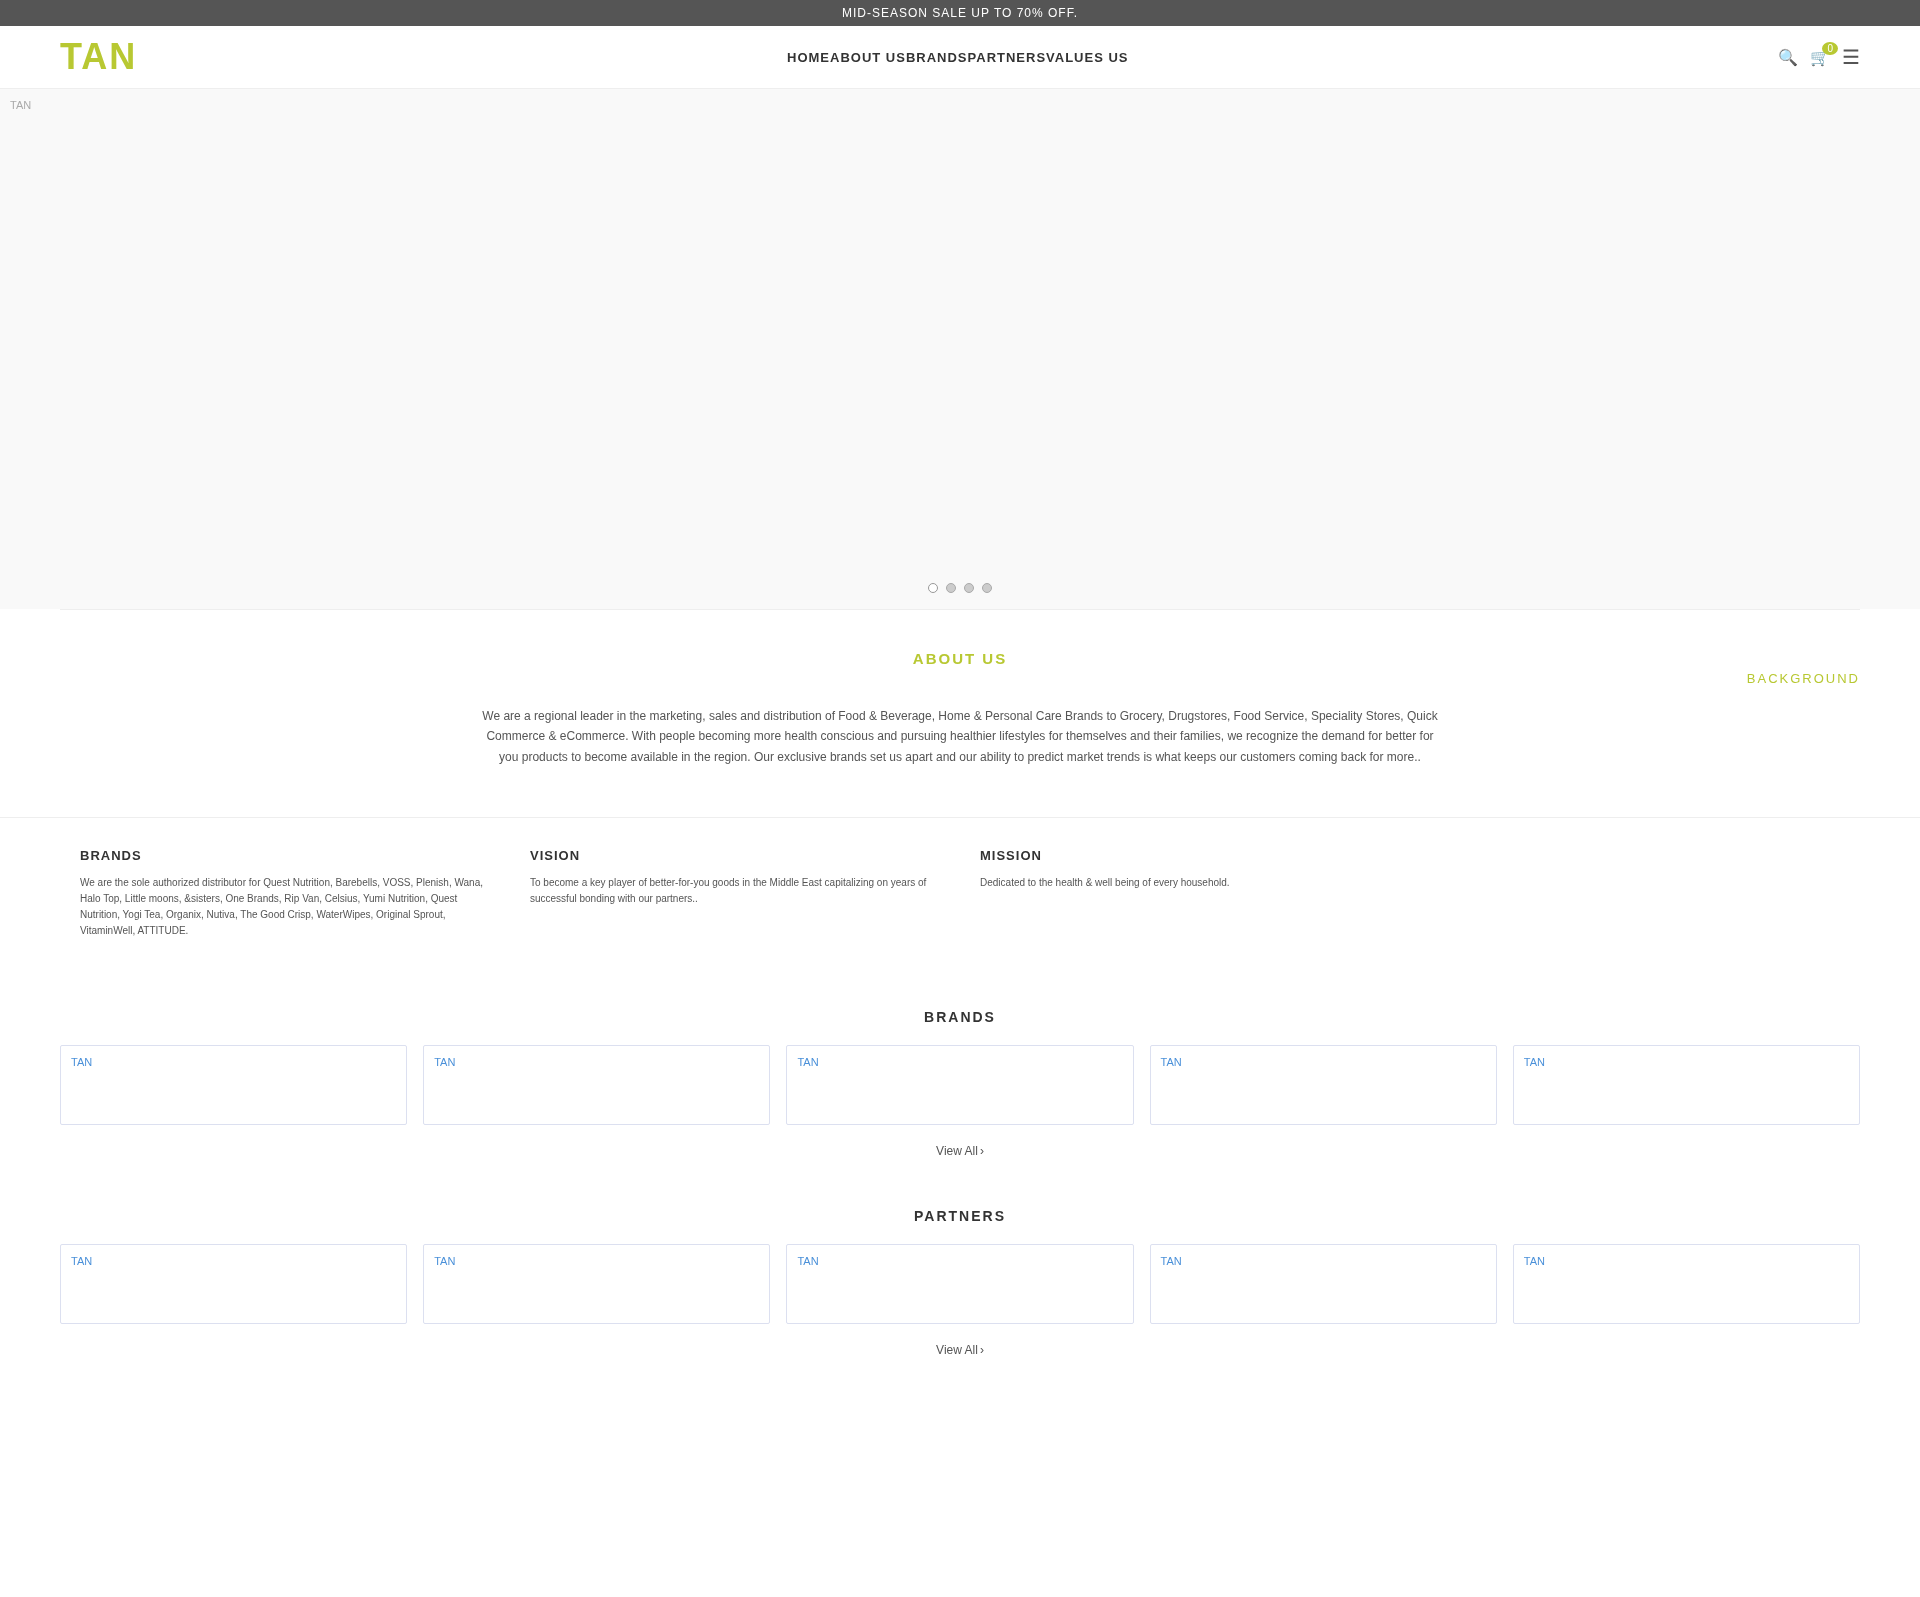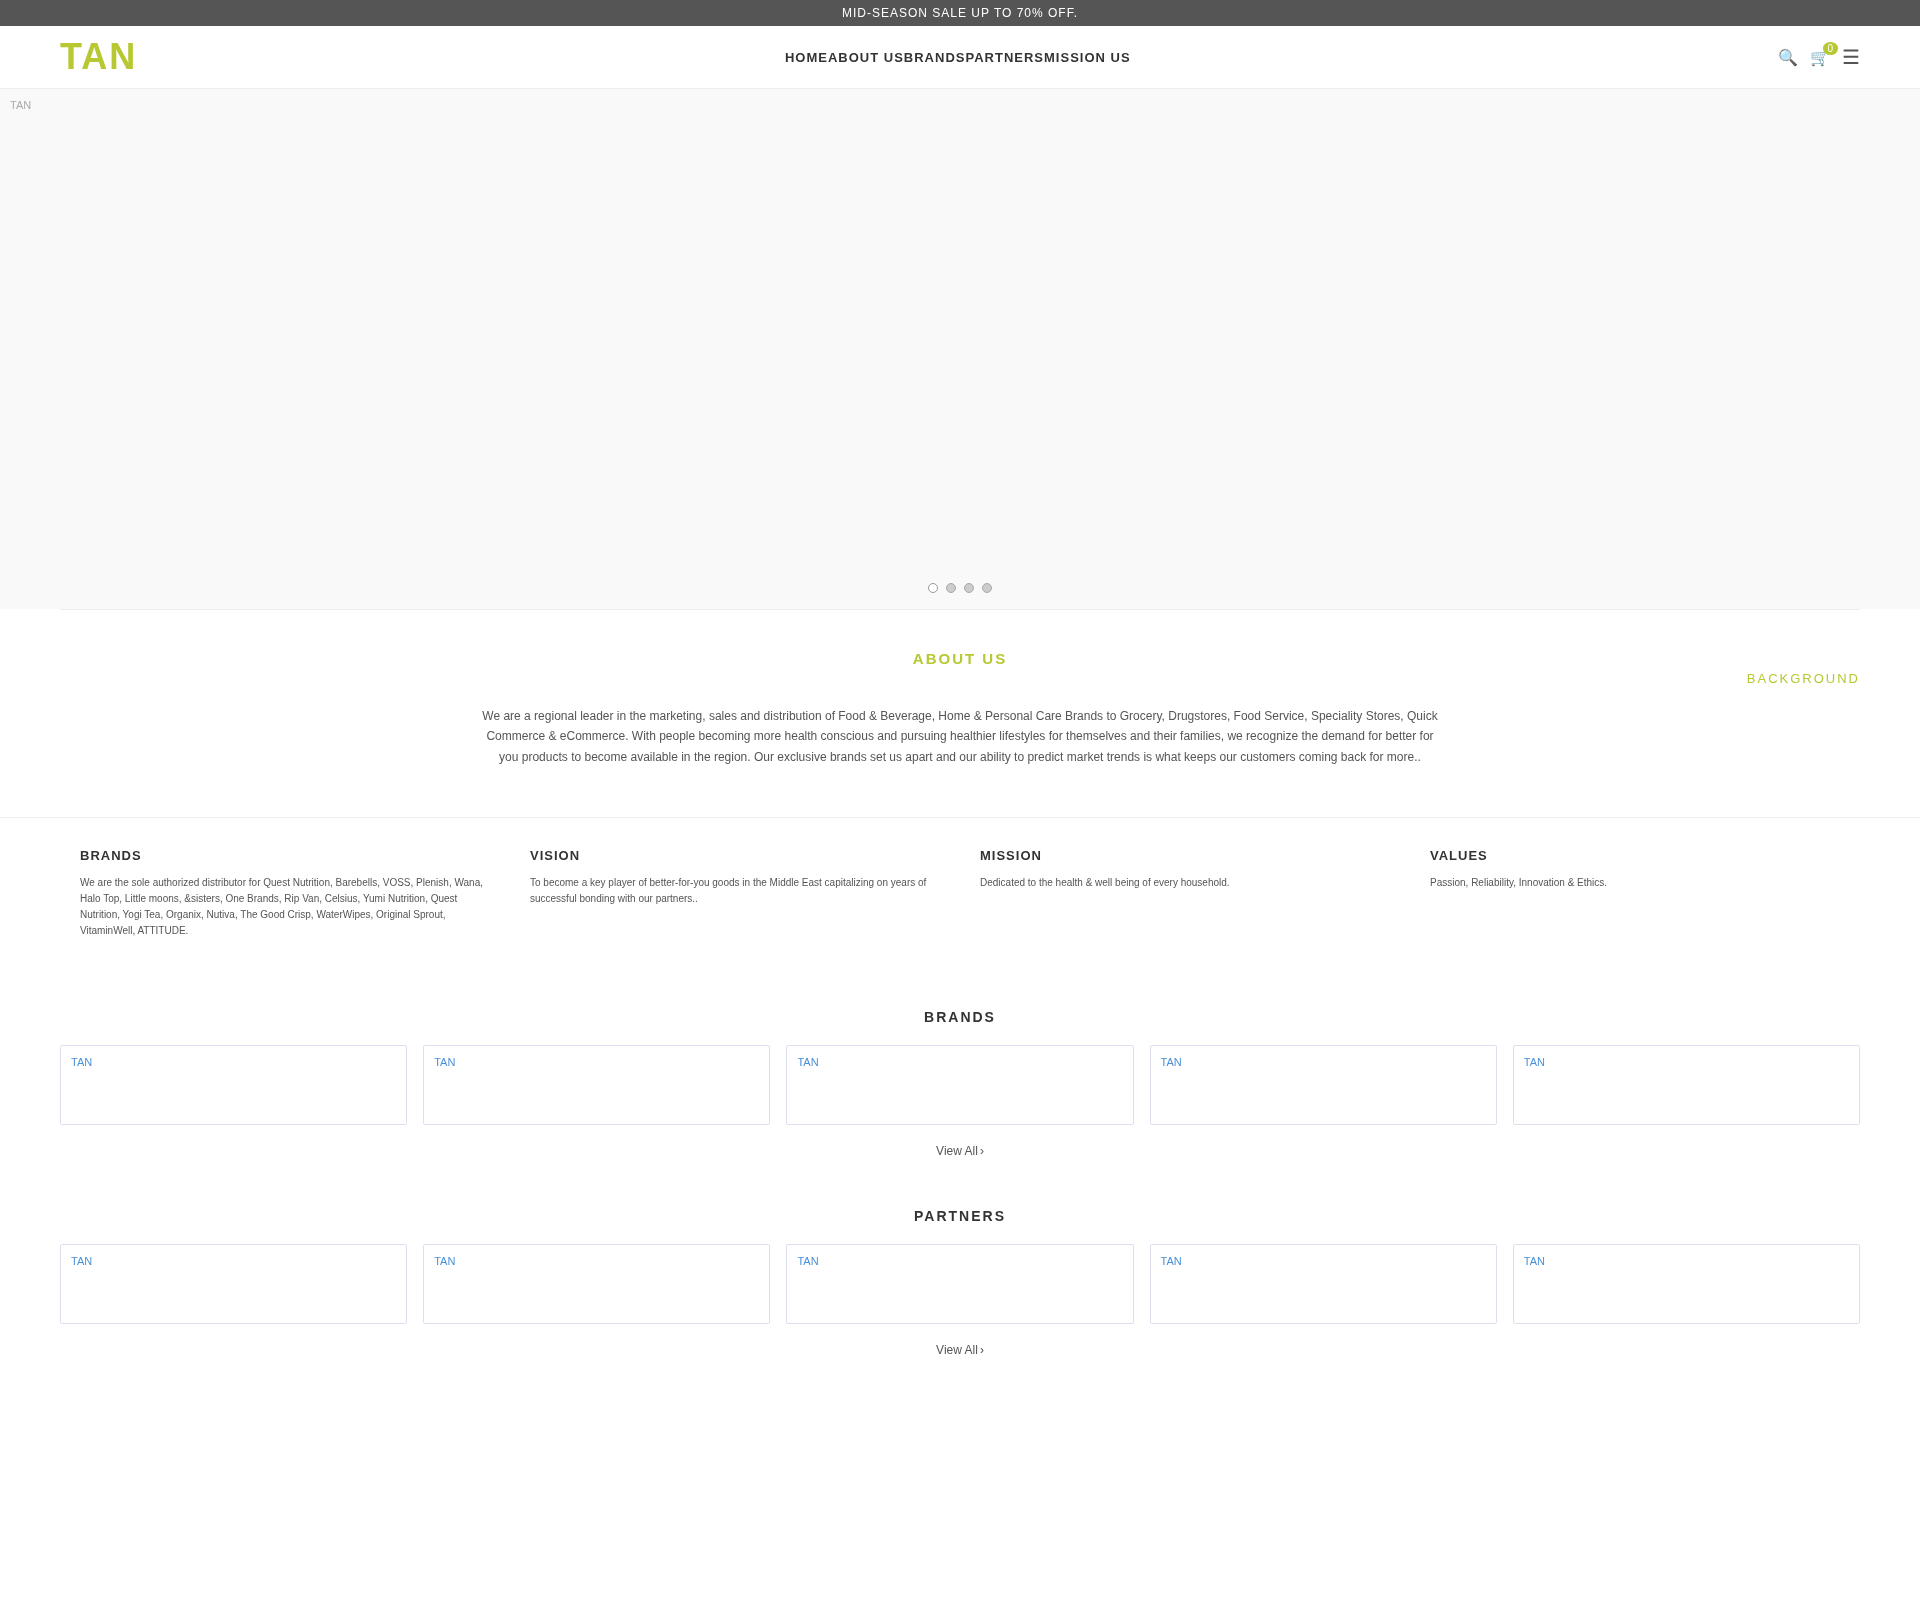--- a/index.html
+++ b/index.html
@@ -249,21 +249,21 @@
   <span>MID-SEASON SALE UP TO 70% OFF.</span>
 </div>
 
 <header class="header">
   <a class="logo" href="#">TAN</a>
   <nav class="nav">
     <a href="#">HOME</a>
     <a href="#">ABOUT US</a>
     <a href="#">BRANDS</a>
     <a href="#">PARTNERS</a>
-    <a href="#">MISSION US</a>
+    <a href="#">VALUES US</a>
   </nav>
   <div class="header-icons">
     <button class="icon-btn">
       <span>🔍</span>
     </button>
     <span class="cart-badge">
       <button class="icon-btn">
         <span>🛒</span>
       </button>
       <span class="badge">0</span>
@@ -298,24 +298,20 @@
     <p>We are the sole authorized distributor for Quest Nutrition, Barebells, VOSS, Plenish, Wana, Halo Top, Little moons, &amp;sisters, One Brands, Rip Van, Celsius, Yumi Nutrition, Quest Nutrition, Yogi Tea, Organix, Nutiva, The Good Crisp, WaterWipes, Original Sprout, VitaminWell, ATTITUDE.</p>
   </div>
   <div class="info-col">
     <h3>VISION</h3>
     <p>To become a key player of better-for-you goods in the Middle East capitalizing on years of successful bonding with our partners..</p>
   </div>
   <div class="info-col">
     <h3>MISSION</h3>
     <p>Dedicated to the health &amp; well being of every household.</p>
   </div>
-  <div class="info-col">
-    <h3>VALUES</h3>
-    <p>Passion, Reliability, Innovation &amp; Ethics.</p>
-  </div>
 </div>
 
 <div class="brands-section">
   <div class="section-title">BRANDS</div>
   <div class="brands-grid">
     <div class="brand-card">
       <span class="brand-card-label">TAN</span>
     </div>
     <div class="brand-card">
       <span class="brand-card-label">TAN</span>

